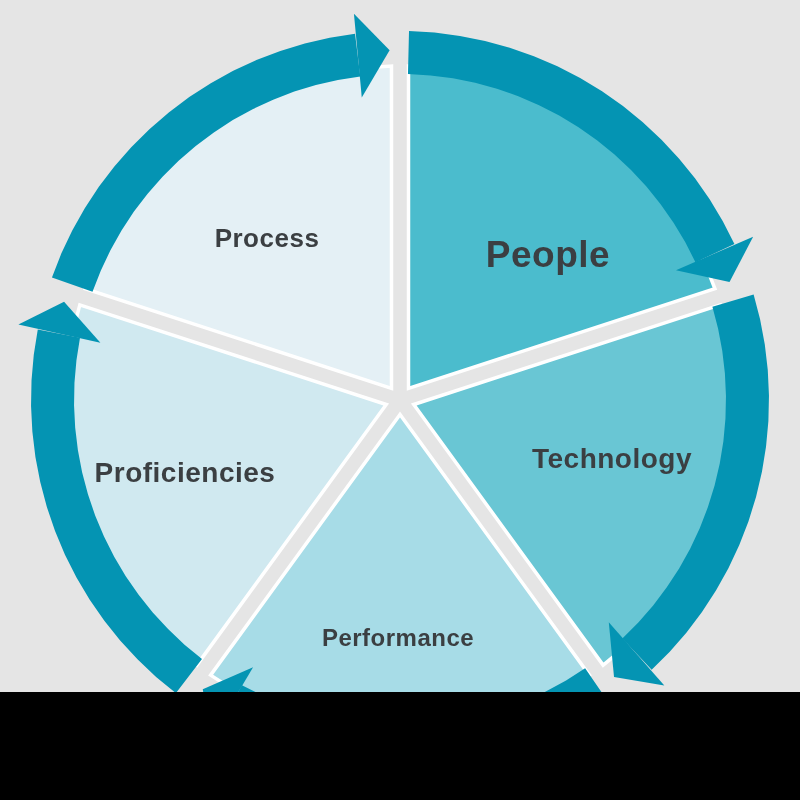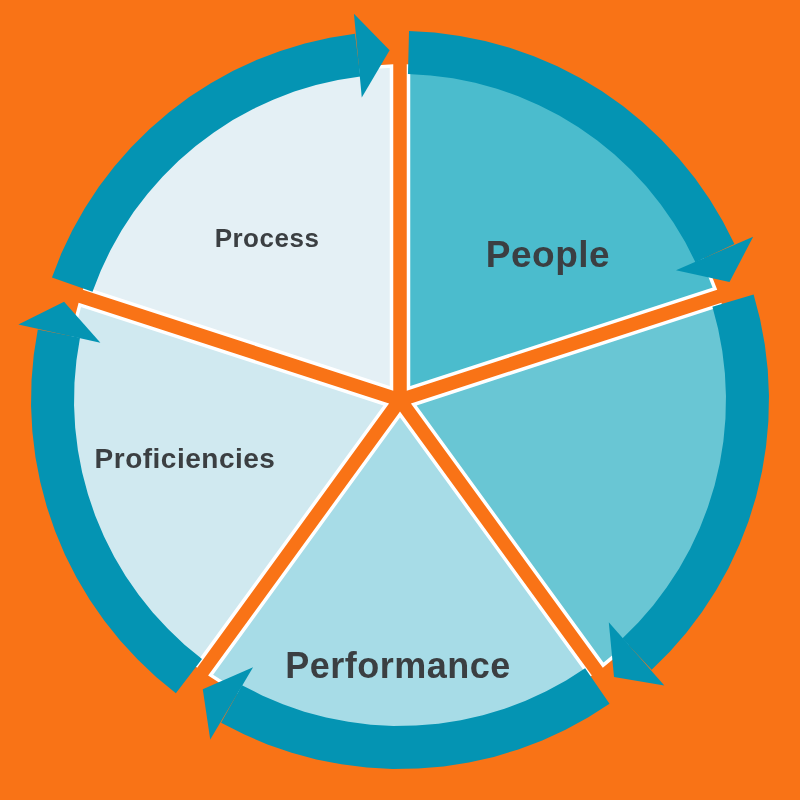--- a/index.html
+++ b/index.html
@@ -3,22 +3,22 @@
 <meta charset="utf-8">
 <style>
   html, body {
     margin: 0;
     padding: 0;
     background: #000000;
   }
   #stage {
     position: relative;
     width: 800px;
-    height: 800px;
-    background: #f97316;
+    height: 692px;
+    background: #e5e5e5;
     overflow: hidden;
     font-family: "Liberation Sans", sans-serif;
   }
   #cycle-svg {
     position: absolute;
     left: 0;
     top: 0;
   }
   .seg-label {
     position: absolute;
@@ -47,15 +47,16 @@
       <polygon points="175.87831514210708,693.1389949775692 156.0967177716787,676.8974339322267 137.48859162816558,659.3236596892693 120.14346441458451,640.5022234619237 104.14478727405475,620.5236792339673 89.56953328837108,599.4841480850051 76.48782714392962,577.4848557312539 64.96260774675574,554.6316455068164 55.049325409870676,531.0344691286025 46.795675069891615,506.80685769493647 40.24136681641863,482.065375462989 35.41793483823949,456.92905903302625 32.348585705555536,431.5188446376886 31.048086718173806,405.95698629172426 31.5226948568465,380.3664676015912 33.77012667958928,354.8704100648376 37.77956930781198,329.5914807060549 79.98953819606152,337.79626750724634 76.44732058955583,360.12941377001914 74.46178461607582,382.6543860111619 74.042483116869,405.2628117374041 75.1914334417645,427.84591694278174 77.90310774326849,450.2950494438118 82.16445957222896,472.5022016285485 87.95498664711289,494.3605301044696 95.24682949489932,515.7648697450527 104.0049054890037,536.6122396618487 114.18707763935248,556.8023386677203 125.74435732251754,576.2380278474571 138.6211399765362,594.8257979140199 152.75547262643525,612.4762191018623 168.07935195333852,629.104371432796 184.519051473082,644.6302532842979 201.99547625020844,658.9791662945463" fill="#0494b3"></polygon>
       <polygon points="353.9408563287711,13.736417346557118 389.6168145702112,50.15404895821558 361.7733637628872,97.40501609908426" fill="#0494b3"></polygon>
       <polygon points="753.1254391493014,236.8331399284371 729.5146906842133,282.0166595519213 675.972251002136,270.1373160726529" fill="#0494b3"></polygon>
       <polygon points="664.3026673577299,685.4209172916189 614.034464065041,676.9282365386215 608.7868673082501,622.3354313635305" fill="#0494b3"></polygon>
       <polygon points="210.22259259503312,739.5666880579561 202.76588287184993,689.1344030735173 253.0651293989766,667.2735374133783" fill="#0494b3"></polygon>
       <polygon points="18.408444569164487,324.44283737543094 64.06814780868461,301.7666518777242 100.40238852774996,342.848699051354" fill="#0494b3"></polygon>
     </svg>
 
   <div class="seg-label" style="left: 267px; top: 238px; font-size: 26px; color: rgb(59, 63, 66);">Process</div>
   <div class="seg-label" style="left: 548px; top: 255px; font-size: 37px; color: rgb(59, 63, 66);">People</div>
-  <div class="seg-label" style="left: 398px; top: 638px; font-size: 36px; color: rgb(59, 63, 66); margin-top: 28px;">Performance</div>
-  <div class="seg-label" style="left: 185px; top: 459px; font-size: 28px; color: rgb(59, 63, 66);">Proficiencies</div>
+  <div class="seg-label" style="left: 612px; top: 459px; font-size: 28px; color: rgb(59, 63, 66);">Technology</div>
+  <div class="seg-label" style="left: 398px; top: 638px; font-size: 24px; color: rgb(59, 63, 66);">Performance</div>
+  <div class="seg-label" style="left: 185px; top: 473px; font-size: 28px; color: rgb(59, 63, 66);">Proficiencies</div>
 </div>
 
 </body></html>

